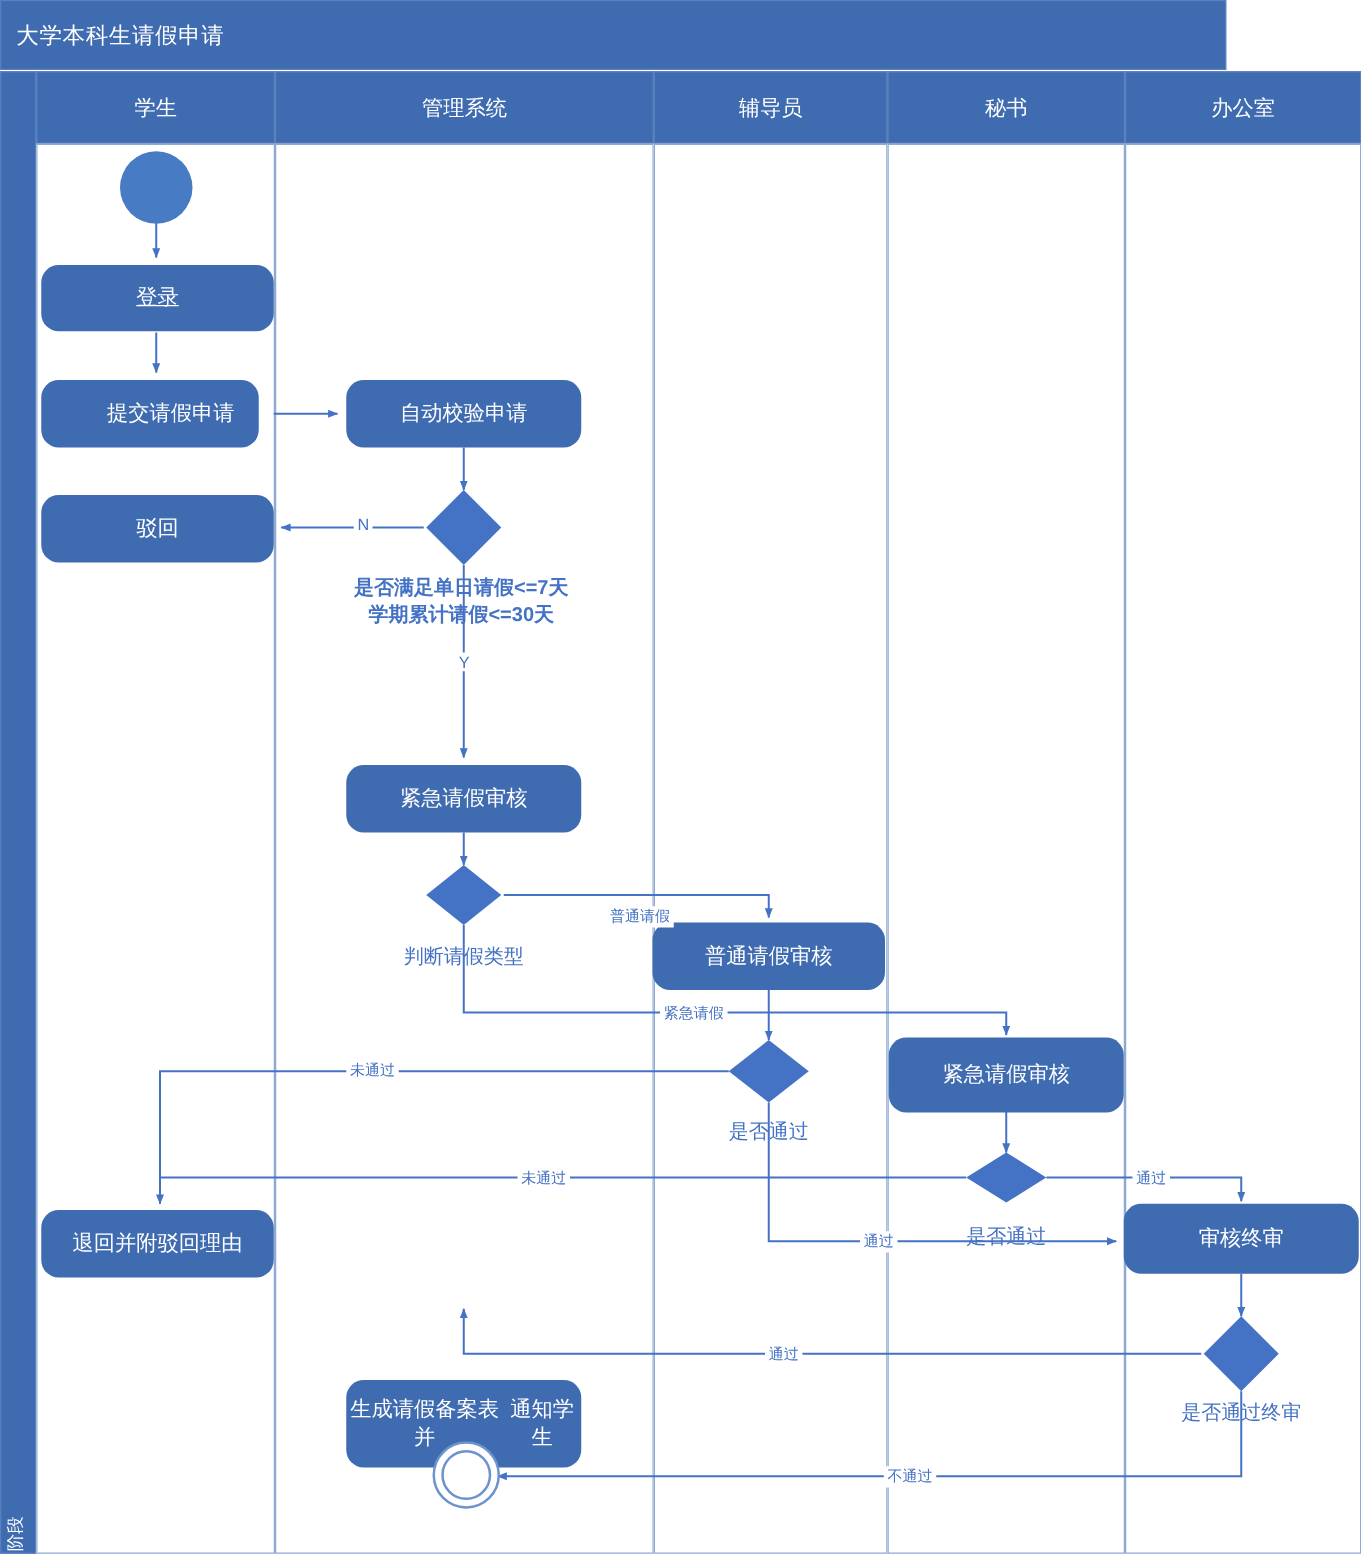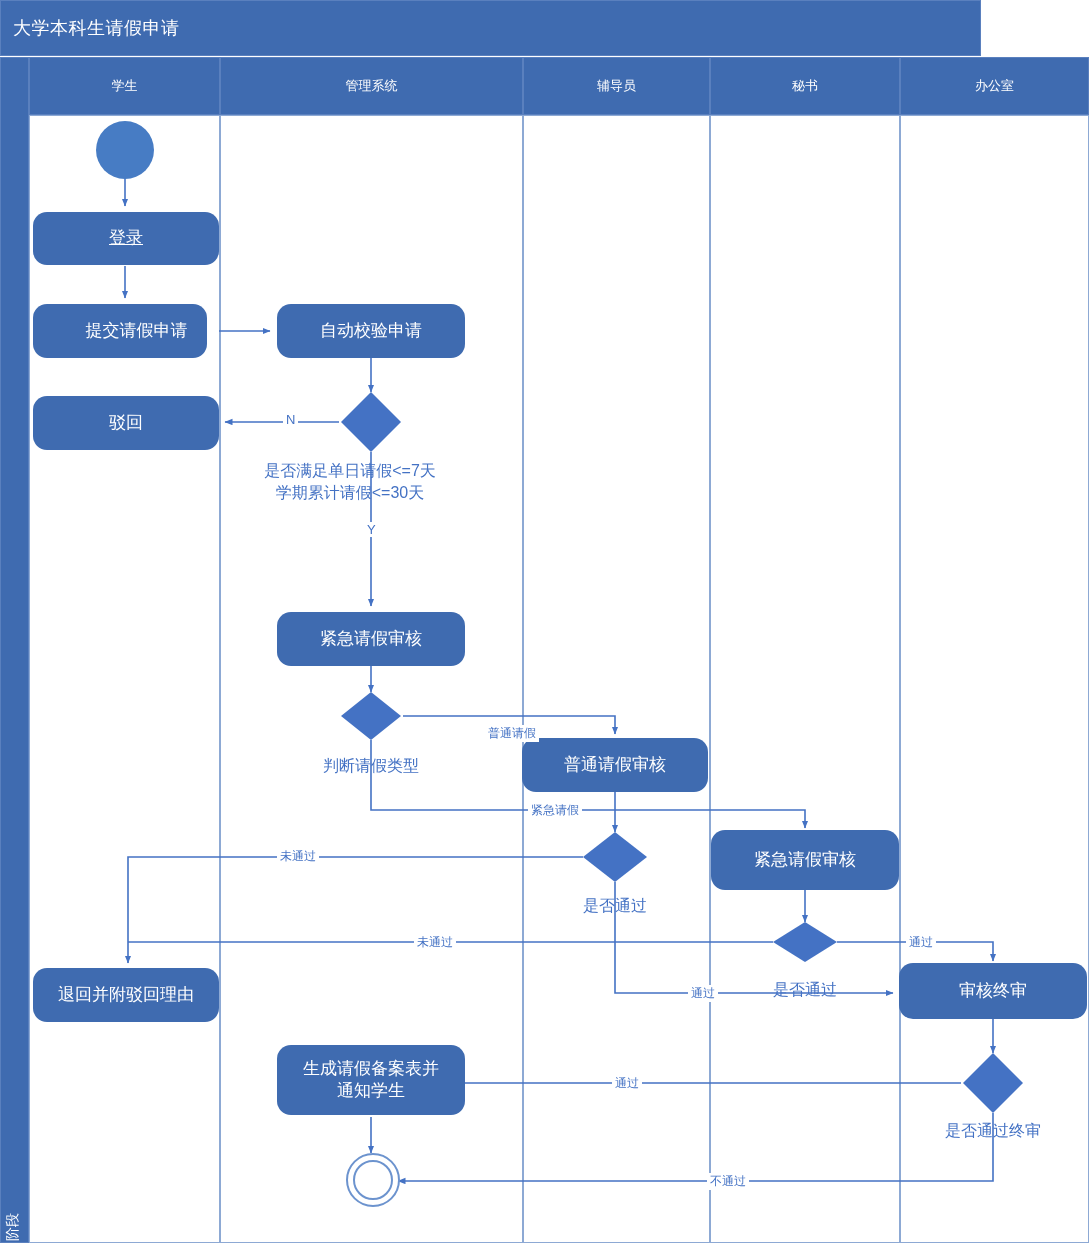--- a/index.html
+++ b/index.html
@@ -11,21 +11,21 @@
             box-sizing:border-box;border:1px solid #5A80BE;}
   .titlebar .t{position:absolute;left:12px;top:15px;font-size:18px;color:#ffffff;letter-spacing:.5px;}
 
   .phasebar{position:absolute;left:0;top:57px;width:29px;height:1186px;background:#3F6BB0;
             border:1px solid #5A80BE;box-sizing:border-box;}
   .phasebar .pt{position:absolute;left:-18px;bottom:6px;width:60px;height:18px;
                 color:#fff;font-size:14px;text-align:center;
                 transform:rotate(-90deg);transform-origin:center center;}
 
   .lanehead{position:absolute;top:57px;height:58px;background:#3F6BB0;border:1px solid #5A80BE;
-            box-sizing:border-box;color:#fff;font-size:13px;display:flex;align-items:center;justify-content:center;font-family:Liberation Mono, monospace;}
+            box-sizing:border-box;color:#fff;font-size:17px;display:flex;align-items:center;justify-content:center;font-family:Liberation Mono, monospace;}
   .lanebody{position:absolute;top:115px;height:1128px;background:#ffffff;border:1px solid #8DA9D4;
             box-sizing:border-box;}
 
   
   svg.edges{position:absolute;left:0;top:0;width:1089px;height:1244px;pointer-events:none;}
 
   
   .node{position:absolute;background:#3F6BB0;border-radius:14px;color:#ffffff;
         display:flex;align-items:center;justify-content:center;text-align:center;
         font-size:17px;line-height:1.3;box-sizing:border-box;}
@@ -133,30 +133,30 @@
   <div class="node" style="left:277px;top:612px;width:188px;height:54px;">紧急请假审核</div>
 
   <div class="node" style="left:522px;top:738px;width:186px;height:54px;">普通请假审核</div>
 
   <div class="node" style="left:711px;top:830px;width:188px;height:60px;">紧急请假审核</div>
 
   <div class="node" style="left:899px;top:963px;width:188px;height:56px;">审核终审</div>
 
   <div class="node" style="left:33px;top:968px;width:186px;height:54px;">退回并附驳回理由</div>
 
-  <div class="node" style="left:277px;top:1045px;width:188px;height:70px;flex-direction:column;align-items:center;">
+  <div class="node" style="left:277px;top:1104px;width:188px;height:70px;align-items:center;">
     <span>生成请假备案表并</span>
     <span>通知学生</span>
   </div>
 
   <div class="endnode" style="left:346px;top:1153px;width:50px;height:50px;">
     <i></i>
   </div>
 
-  <div class="dlabel" style="left:350px;top:460px;transform:translateX(-50%);">
+  <div class="dlabel" style="left:369px;top:460px;transform:translateX(-50%);font-weight:bold;">
     <div>是否满足单日请假&lt;=7天</div>
     <div>学期累计请假&lt;=30天</div>
   </div>
 
   <div class="dlabel" style="left:371px;top:755px;transform:translateX(-50%);">判断请假类型</div>
 
   <div class="dlabel" style="left:615px;top:895px;transform:translateX(-50%);">是否通过</div>
 
   <div class="dlabel" style="left:805px;top:979px;transform:translateX(-50%);">是否通过</div>
 

